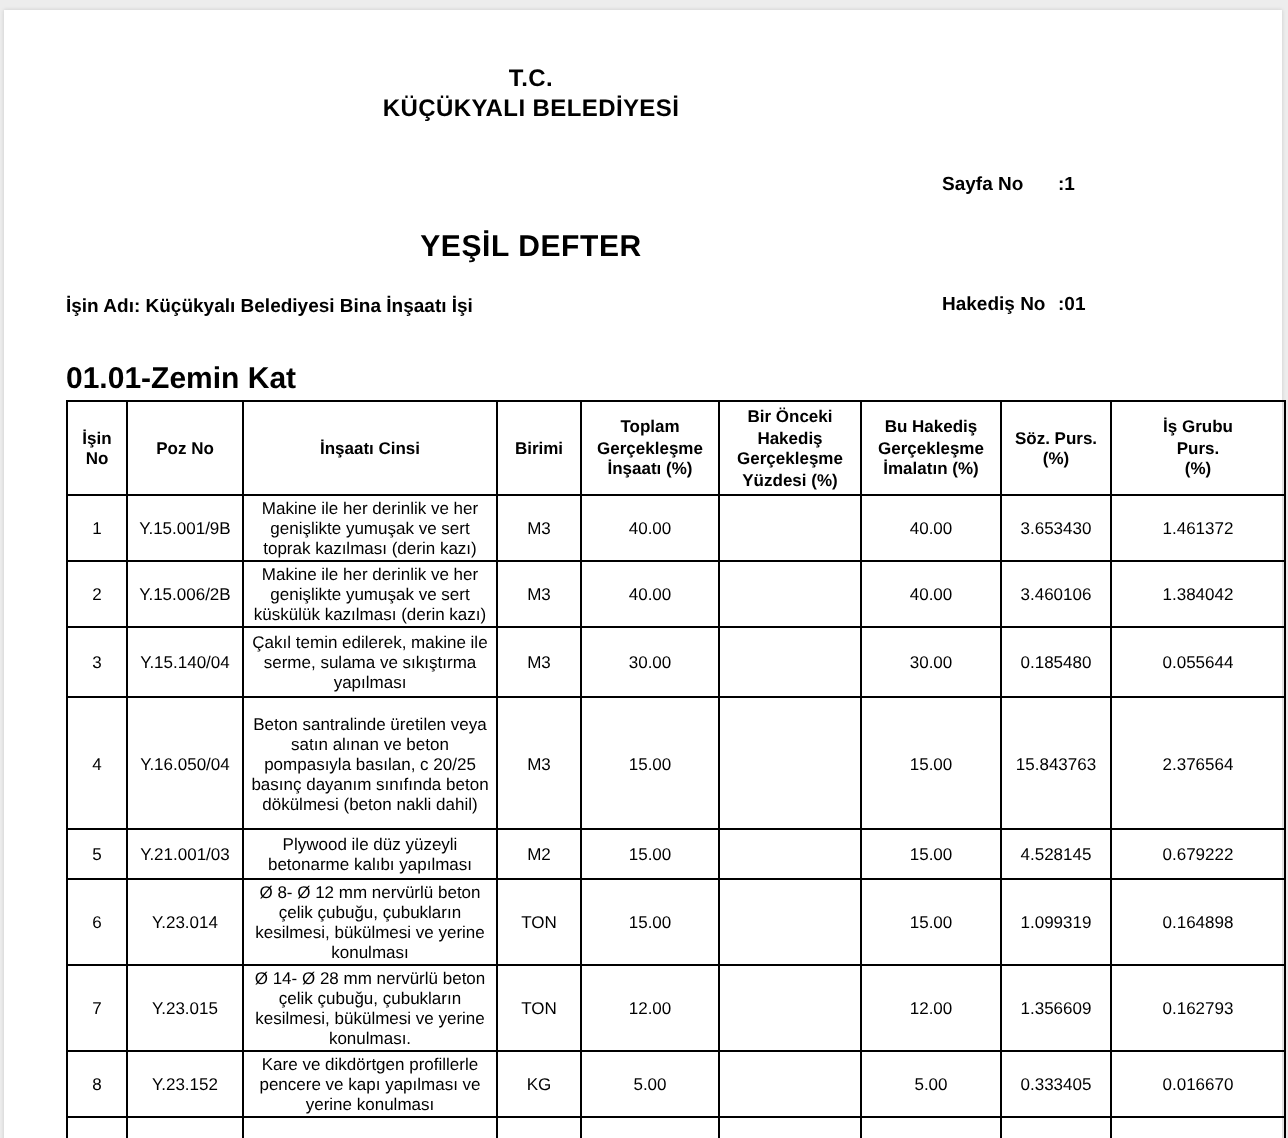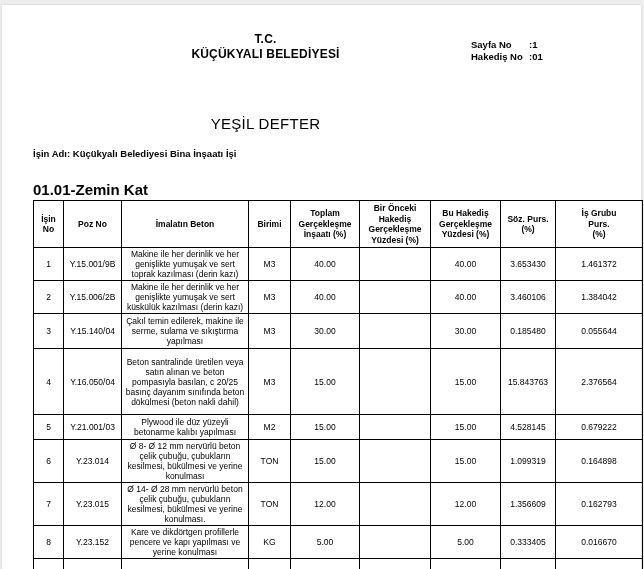--- a/index.html
+++ b/index.html
@@ -34,30 +34,30 @@
     letter-spacing: 0.2px;
   }
   .page-info {
     position: absolute;
     top: 34px;
     left: 469px;
     font-weight: bold;
     font-size: 9.5px;
     line-height: 12px;
   }
-  .page-info .pi-row { display: flex; }
+  .page-info .pi-row { display: flex; margin-top: 48px; }
   .page-info .pi-label { width: 58px; }
   
   .doc-title {
     position: absolute;
     top: 110px;
     left: 0;
     width: 527px;
     text-align: center;
-    font-weight: normal;
+    font-weight: bold;
     font-size: 15px;
     letter-spacing: 0.3px;
   }
   .work-line {
     position: absolute;
     top: 143px;
     left: 31px;
     font-weight: bold;
     font-size: 9.5px;
   }
@@ -148,32 +148,32 @@
       <col class="w5">
         <col class="w6">
         <col class="w7">
         <col class="w8">
     </colgroup>
     <thead>
       <tr>
           <th>İşin
 No</th>
           <th>Poz No</th>
-          <th>İmalatın Beton</th>
+          <th>İnşaatı Cinsi</th>
           <th>Birimi</th>
           <th>Toplam
 Gerçekleşme
 İnşaatı (%)</th>
           <th>Bir Önceki
 Hakediş
 Gerçekleşme
 Yüzdesi (%)</th>
           <th>Bu Hakediş
 Gerçekleşme
-Yüzdesi (%)</th>
+İmalatın (%)</th>
           <th>Söz. Purs.
 (%)</th>
           <th>İş Grubu
 Purs.
 (%)</th>
         </tr>
     </thead>
     <tbody>
         <tr>
           <td class="c0">1</td>

